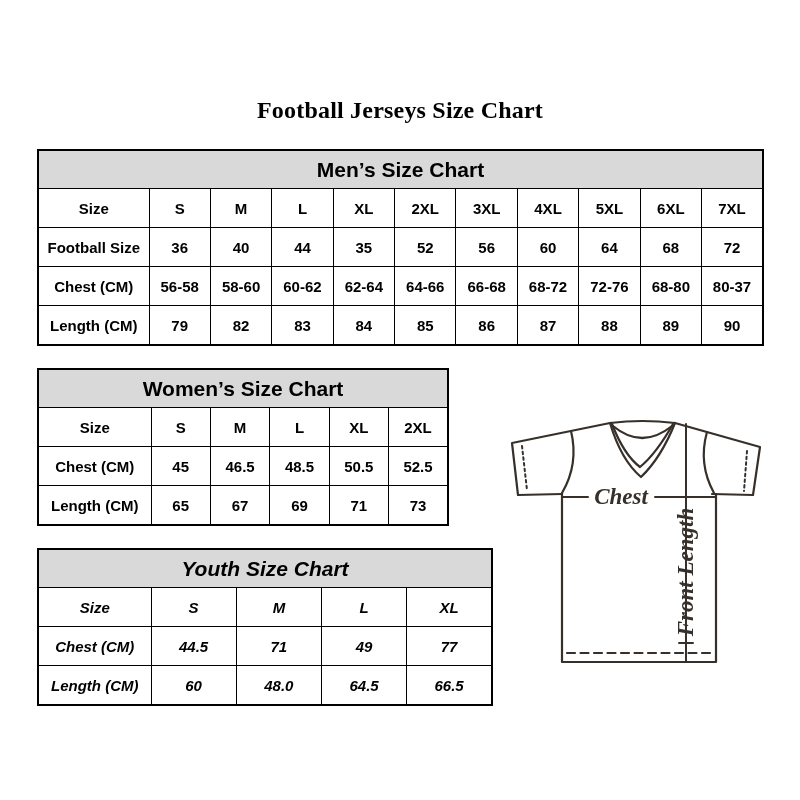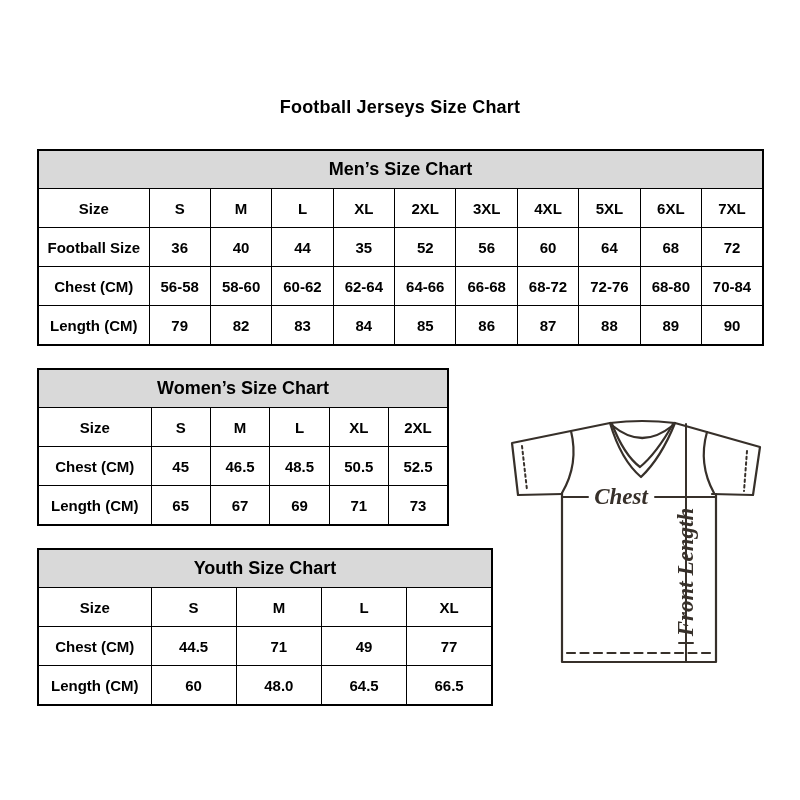--- a/index.html
+++ b/index.html
@@ -1,28 +1,28 @@
 <!DOCTYPE html>
 <html><head>
 <meta charset="utf-8">
 <style>
   html,body{margin:0;padding:0;background:#ffffff;}
   .page{position:relative;width:800px;height:800px;background:#ffffff;overflow:hidden;
         font-family:"Liberation Sans",sans-serif;color:#000;}
   .page-title{position:absolute;left:0;top:97px;width:800px;margin:0;text-align:center;
-        font-size:18px;font-weight:bold;color:#000;letter-spacing:0.2px;}
+        font-size:24px;font-weight:bold;color:#000;letter-spacing:0.2px;font-family:Liberation Serif, serif;}
   table.size-table{position:absolute;border-collapse:collapse;table-layout:fixed;
         background:#fff;border:2px solid #000;}
   .size-table th,.size-table td{border:1px solid #000;text-align:center;vertical-align:middle;
         font-weight:bold;color:#000;padding:0;overflow:hidden;white-space:nowrap;}
-  .size-table th.band{background:#d9d9d9;font-size:18px;height:37px;}
+  .size-table th.band{background:#d9d9d9;font-size:21px;height:37px;}
   .size-table td{font-size:15px;height:38px;}
   #mens-table{left:37px;top:149px;width:727px;}
   #womens-table{left:37px;top:368px;width:412px;}
-  #youth-table{left:37px;top:548px;width:456px;}
+  #youth-table{left:37px;top:548px;width:456px;font-style:italic;}
   .jersey{position:absolute;left:505px;top:400px;width:270px;height:280px;}
   .jersey path,.jersey line{fill:none;stroke:#37302a;stroke-width:2.2;
         stroke-linecap:round;stroke-linejoin:round;}
   .jersey .dash-small{stroke-dasharray:2.5 3.2;stroke-width:2;}
   .jersey .dash-hem{stroke-dasharray:8 5.5;stroke-width:2.2;}
   .jersey .measure{stroke-width:2;}
   .jersey text{fill:#37302a;font-family:"Liberation Serif",serif;
         font-style:italic;font-weight:bold;font-size:23px;}
 </style>
 </head>
@@ -80,21 +80,21 @@
         <td>Chest (CM)</td>
         <td>56-58</td>
         <td>58-60</td>
         <td>60-62</td>
         <td>62-64</td>
         <td>64-66</td>
         <td>66-68</td>
         <td>68-72</td>
         <td>72-76</td>
         <td>68-80</td>
-        <td>70-84</td>
+        <td>80-37</td>
       </tr>
       <tr>
         <td>Length (CM)</td>
         <td>79</td>
         <td>82</td>
         <td>83</td>
         <td>84</td>
         <td>85</td>
         <td>86</td>
         <td>87</td>

